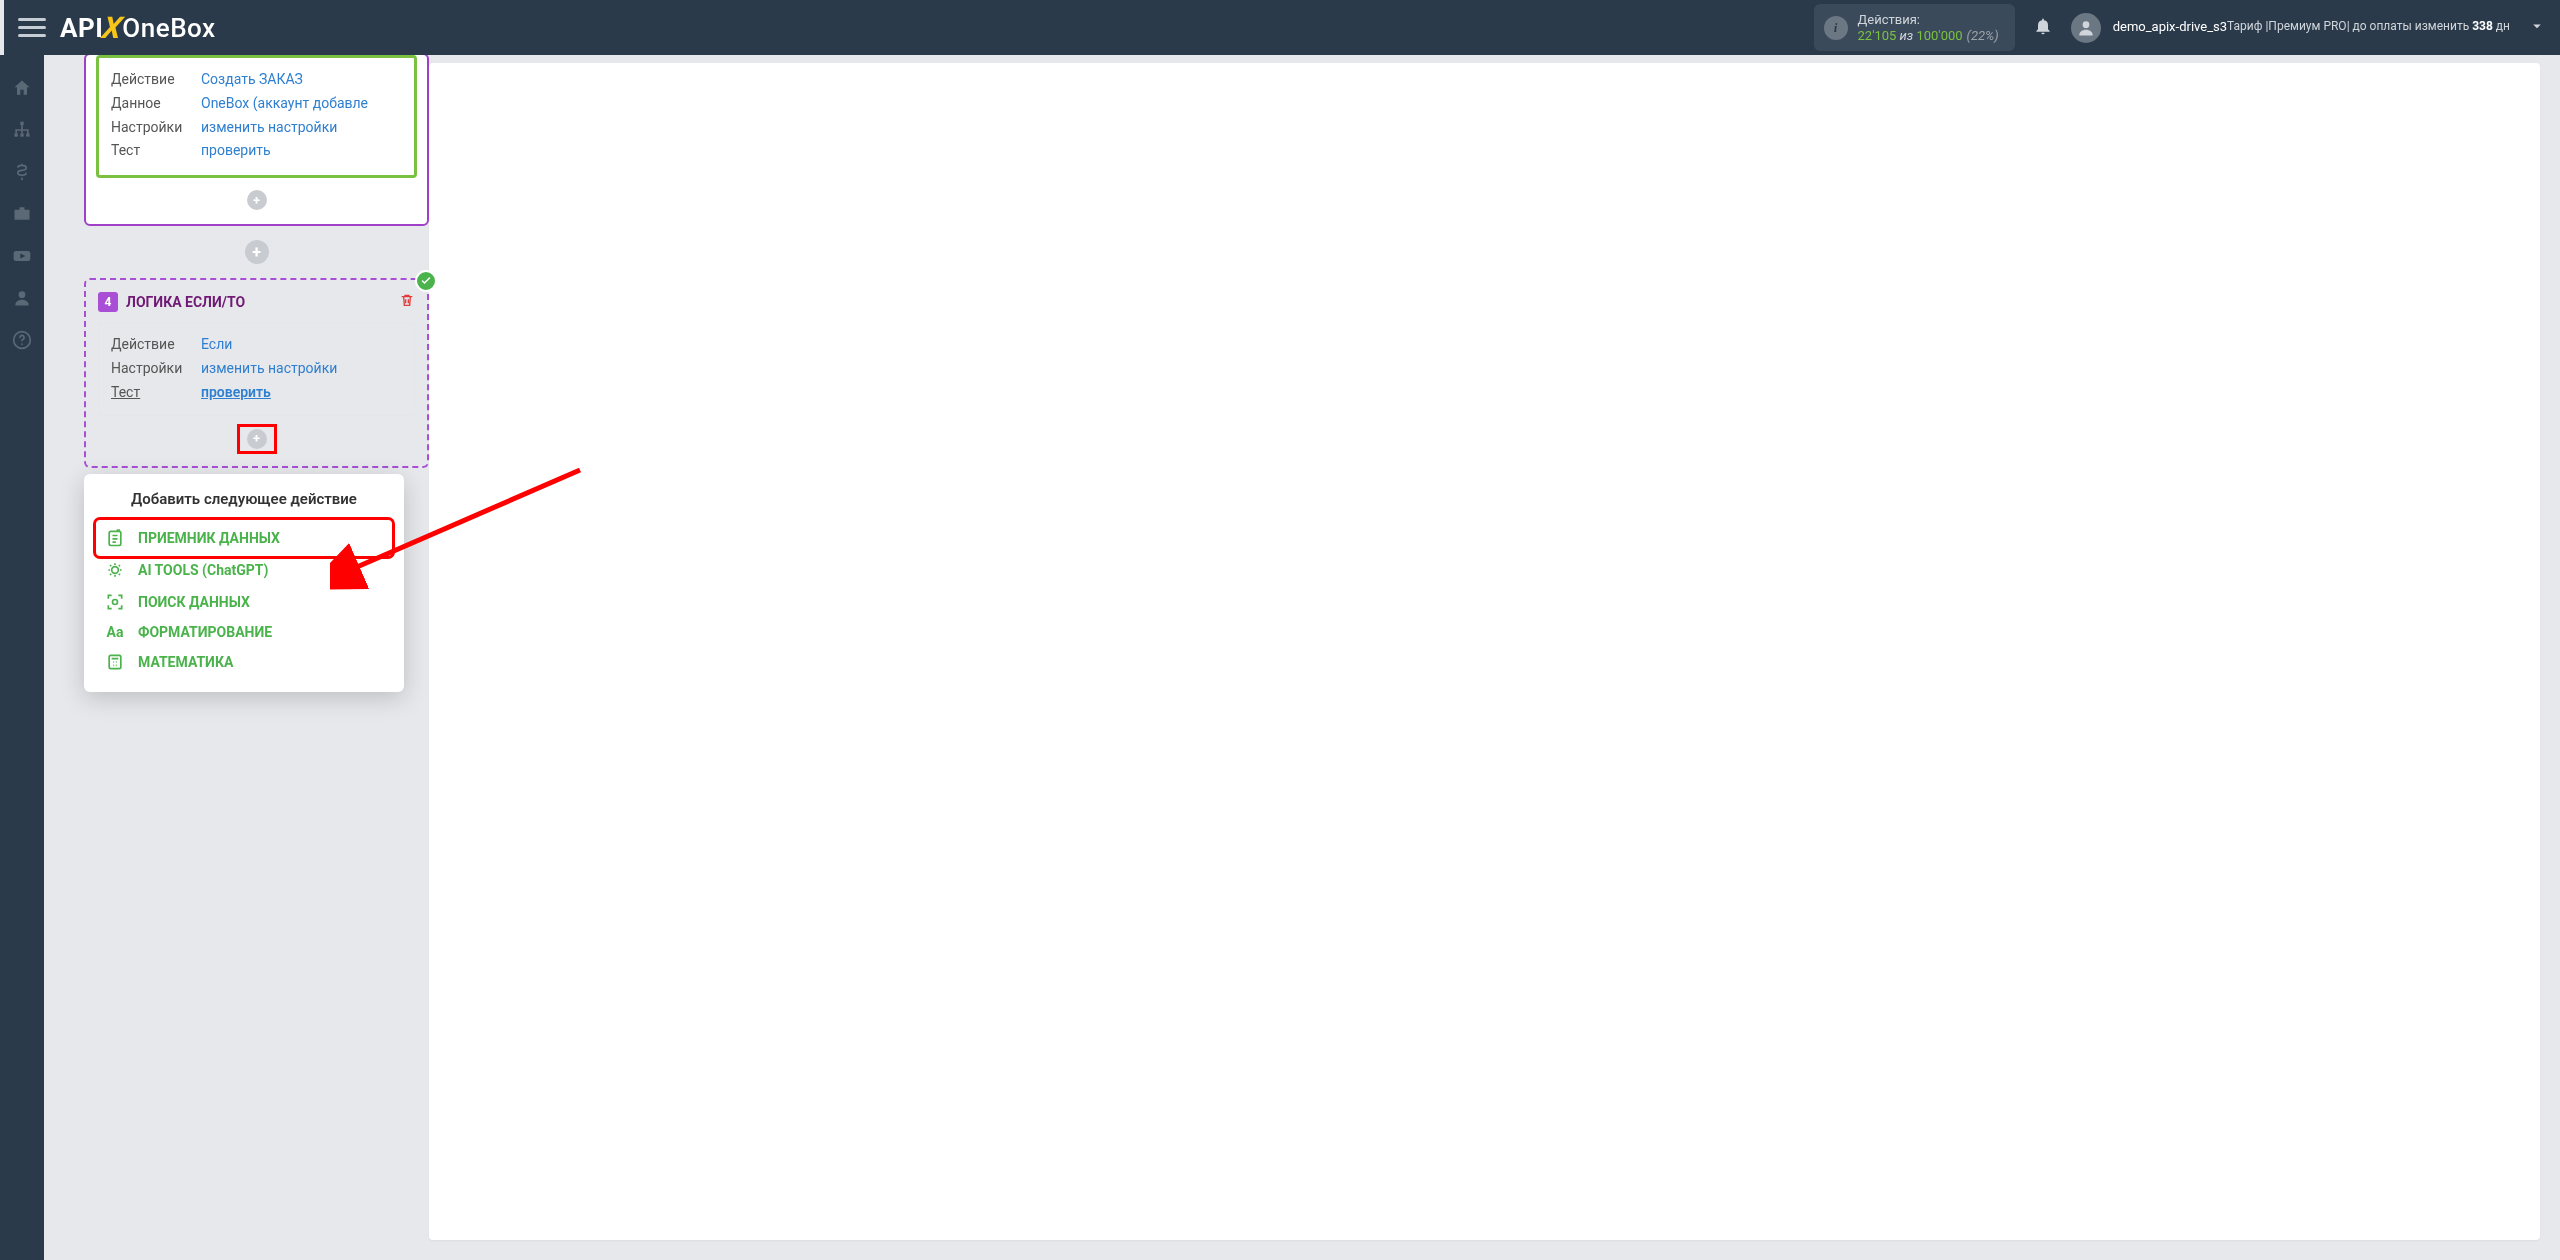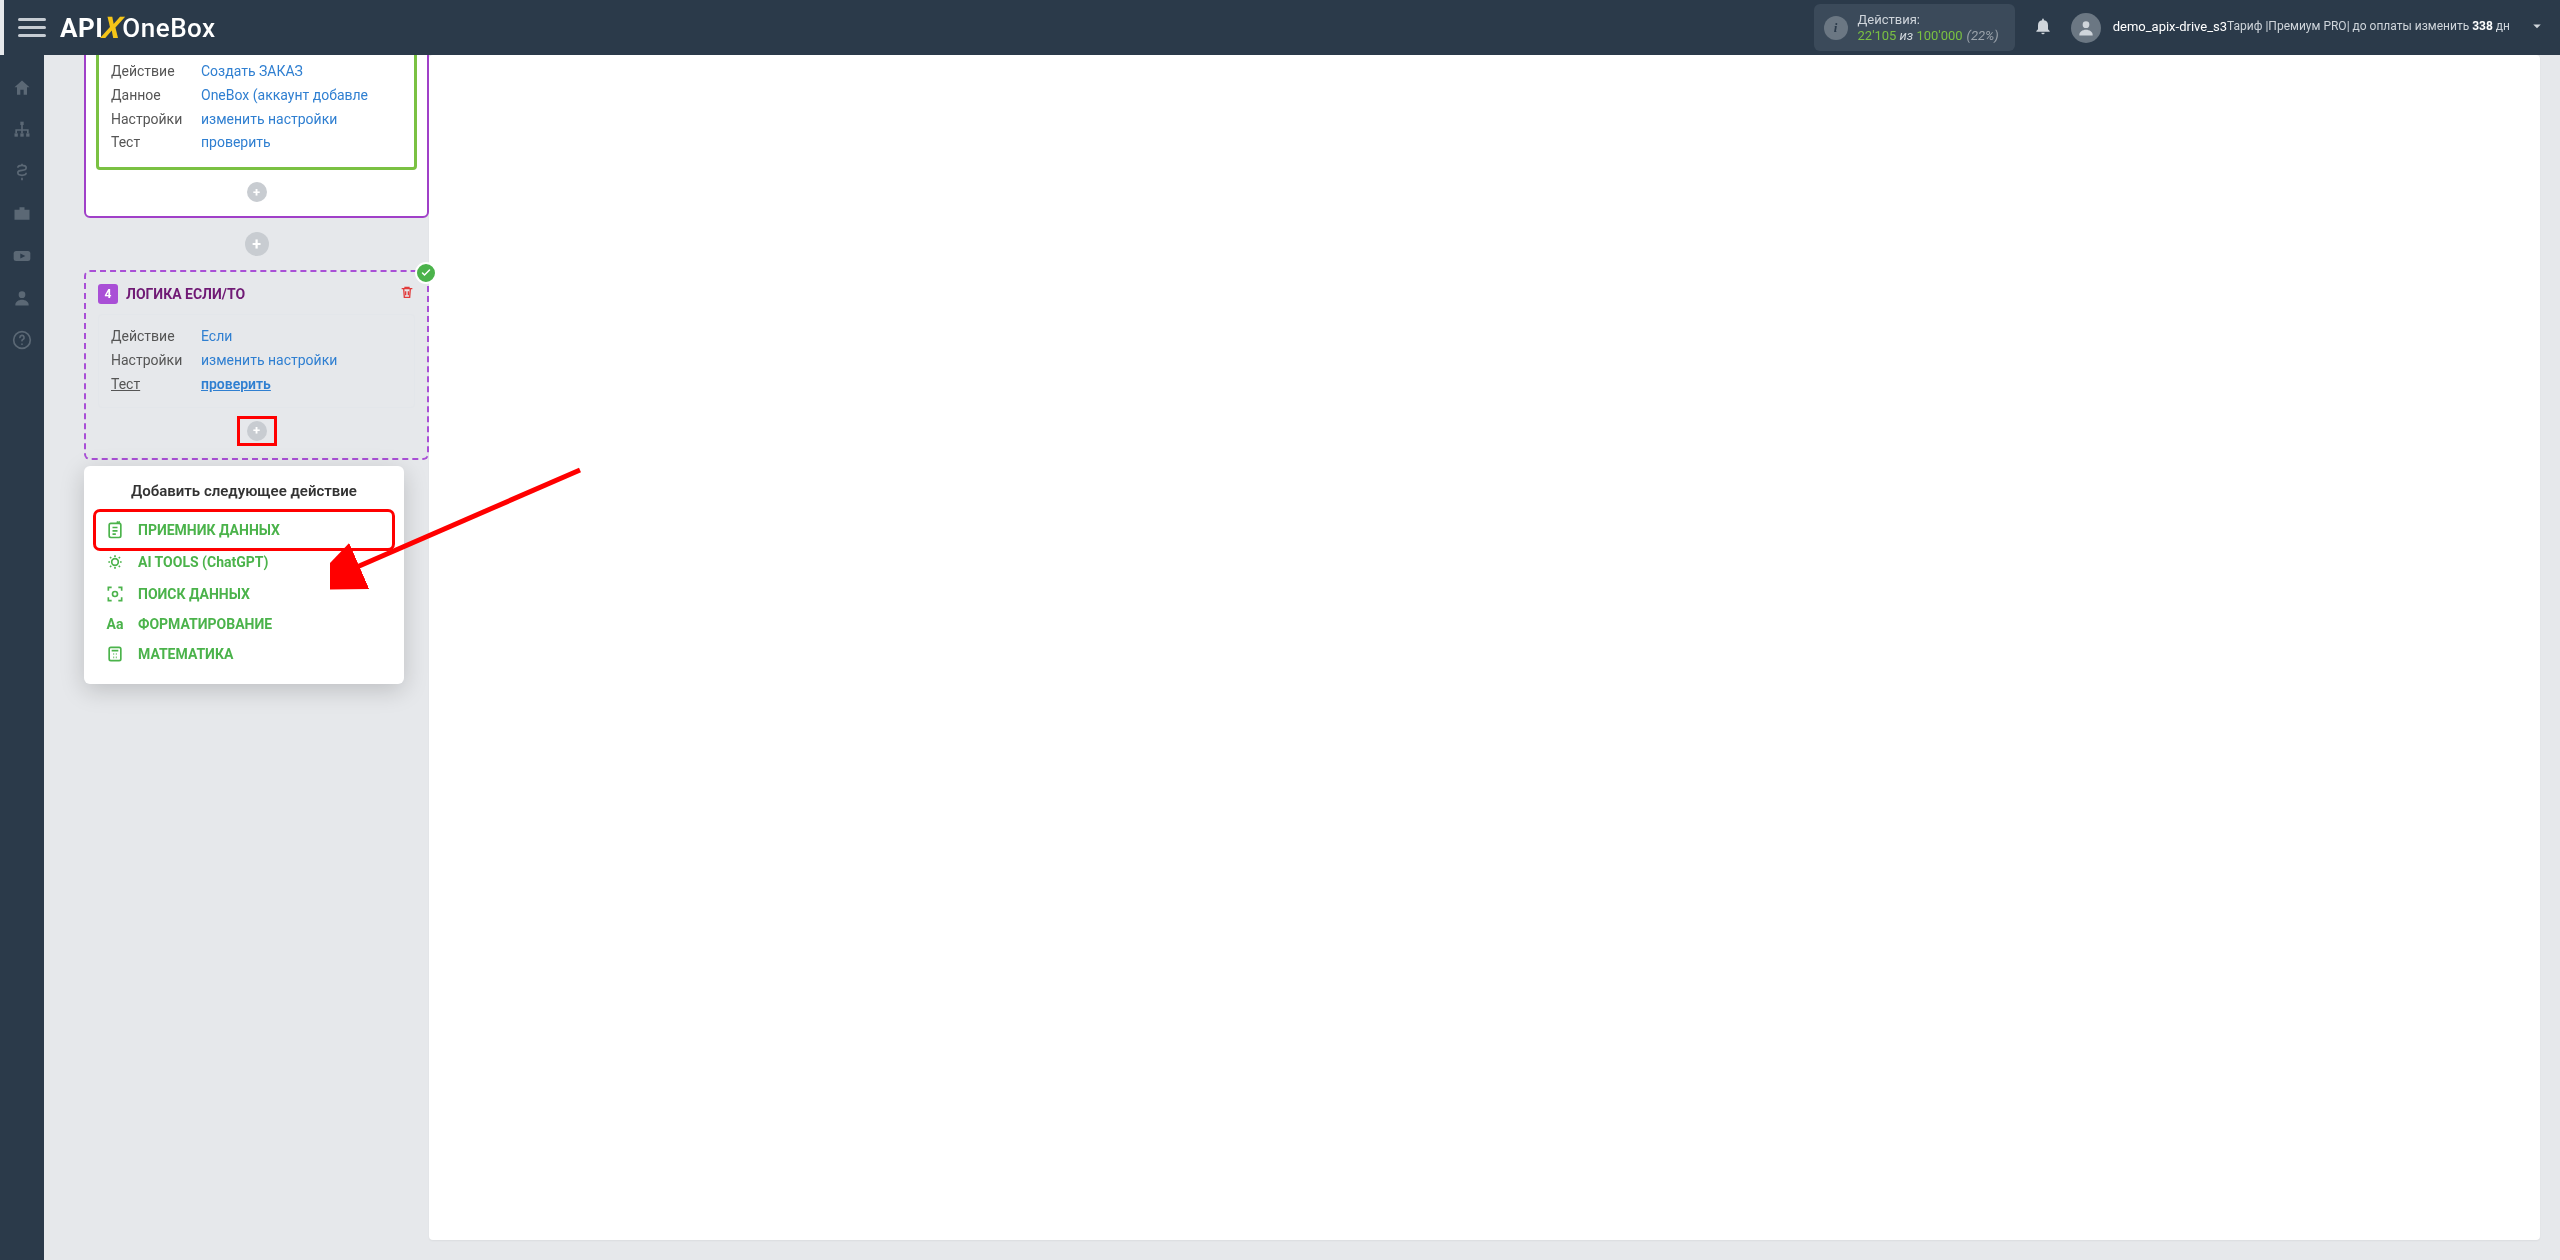--- a/index.html
+++ b/index.html
@@ -31,21 +31,21 @@
 .user-tariff { color:#cfd5db; font-size:12px;}
 .user-tariff b { color:#fff;}
 .chev { margin-left:18px; color:#cfd5db; }
 
 
 .rail { position:fixed; top:55px; bottom:0; left:0; width:44px; background:#2b3a4a; display:flex; flex-direction:column; align-items:center; padding-top:12px; gap:0; z-index:40;}
 .rail a { width:44px; height:42px; display:flex; align-items:center; justify-content:center; color:#5b6875; cursor:pointer;}
 .rail svg { width:20px; height:20px; }
 
 
-.main { position:absolute; top:55px; left:44px; right:0; bottom:0; display:flex; padding:0 20px 20px 40px; overflow:auto;}
+.main { position:absolute; top:55px; left:44px; right:0; bottom:0; display:flex; padding:8px 20px 20px 40px; overflow:auto;}
 .col-left { width:345px; flex-shrink:0; }
 .col-right { flex:1; background:#fff; border-radius:4px; min-height:520px; box-shadow:0 1px 2px rgba(0,0,0,0.05);}
 
 
 .card { background:#fff; border-radius:6px; }
 .card.purple-outer { border:2px solid #a040c8; position:relative; padding:0 0 14px 0; margin-top:-10px;}
 .card.purple-inner { margin:0 10px; border:3px solid #7ac142; border-radius:4px; padding:10px 12px 12px;}
 .kv-row { display:flex; gap:10px; font-size:14px; line-height:1.7; }
 .kv-row .k { width:80px; color:#555; }
 .kv-row .v { color:#2f7fd1; cursor:pointer; white-space:nowrap; overflow:hidden; text-overflow:ellipsis;}

